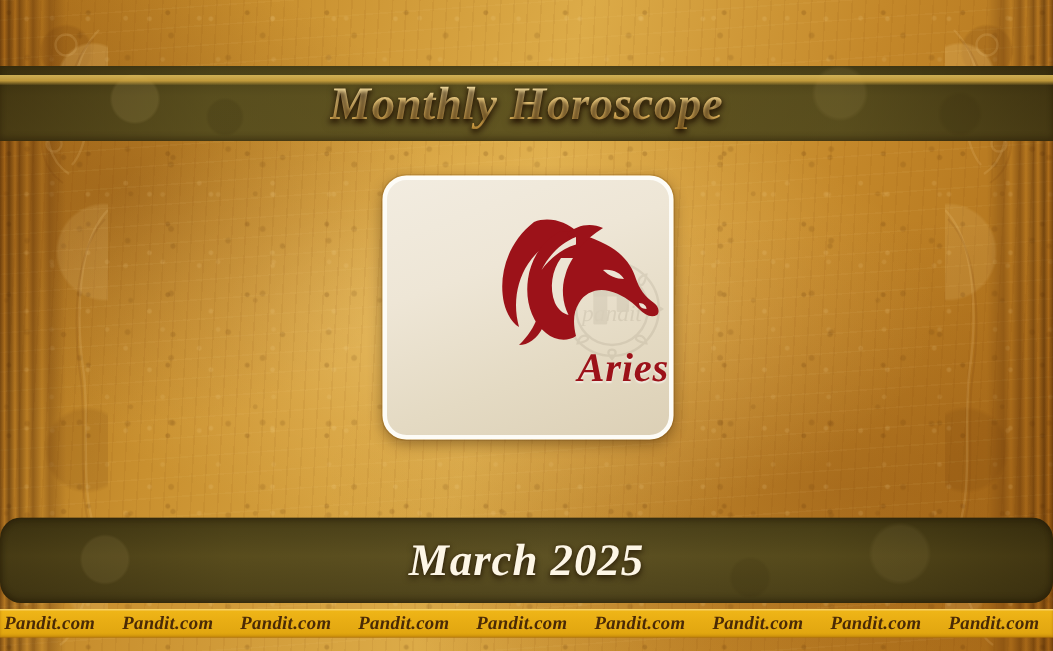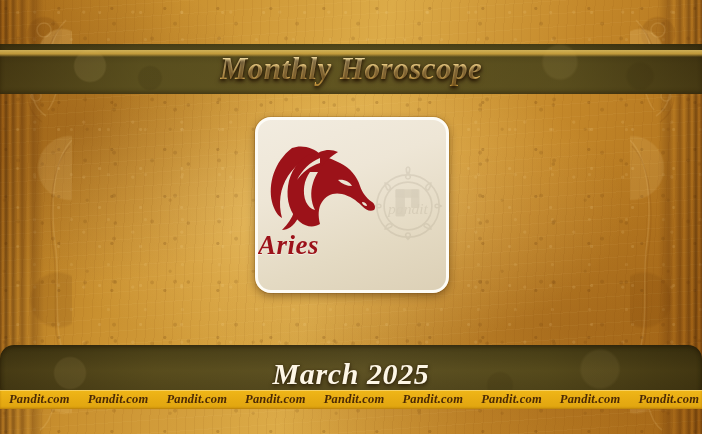--- a/index.html
+++ b/index.html
@@ -161,29 +161,30 @@
     font-size: 30px;
     letter-spacing: .6px;
     color: #fdf6e6;
     text-shadow: 0 2px 4px rgba(25,14,2,.75), 0 0 2px rgba(60,40,10,.6);
   }
 
   
   .footer-strip {
     position: absolute;
     left: 0; right: 0;
-    top: 390px;
+    top: 406px;
     height: 19px;
     background: linear-gradient(180deg, #f0b718 0%, #e9ae14 40%, #dfa40f 100%);
     box-shadow: inset 0 1px 0 rgba(255,230,150,.6), inset 0 -1px 2px rgba(140,80,5,.45);
     overflow: hidden;
     display: flex;
     align-items: center;
     white-space: nowrap;
     z-index: 4;
+    justify-content: flex-end;
   }
   .footer-strip .fitem {
     font-style: italic;
     font-weight: 700;
     font-size: 12.5px;
     color: #4a2a06;
     padding: 0 9px;
     flex: 0 0 auto;
     letter-spacing: .2px;
   }
@@ -209,21 +210,21 @@
     width: 104px;
     height: 104px;
     opacity: .16;
     pointer-events: none;
   }
   .card-inner {
     position: absolute;
     inset: 0;
     display: flex;
     flex-direction: column;
-    align-items: flex-start;
+    align-items: flex-end;
     justify-content: flex-start;
   }
   .ram-wrap {
     margin-top: 12px;
     width: 124px;
     height: 100px;
   }
   .sign-name {
     font-style: italic;
     font-weight: 700;

